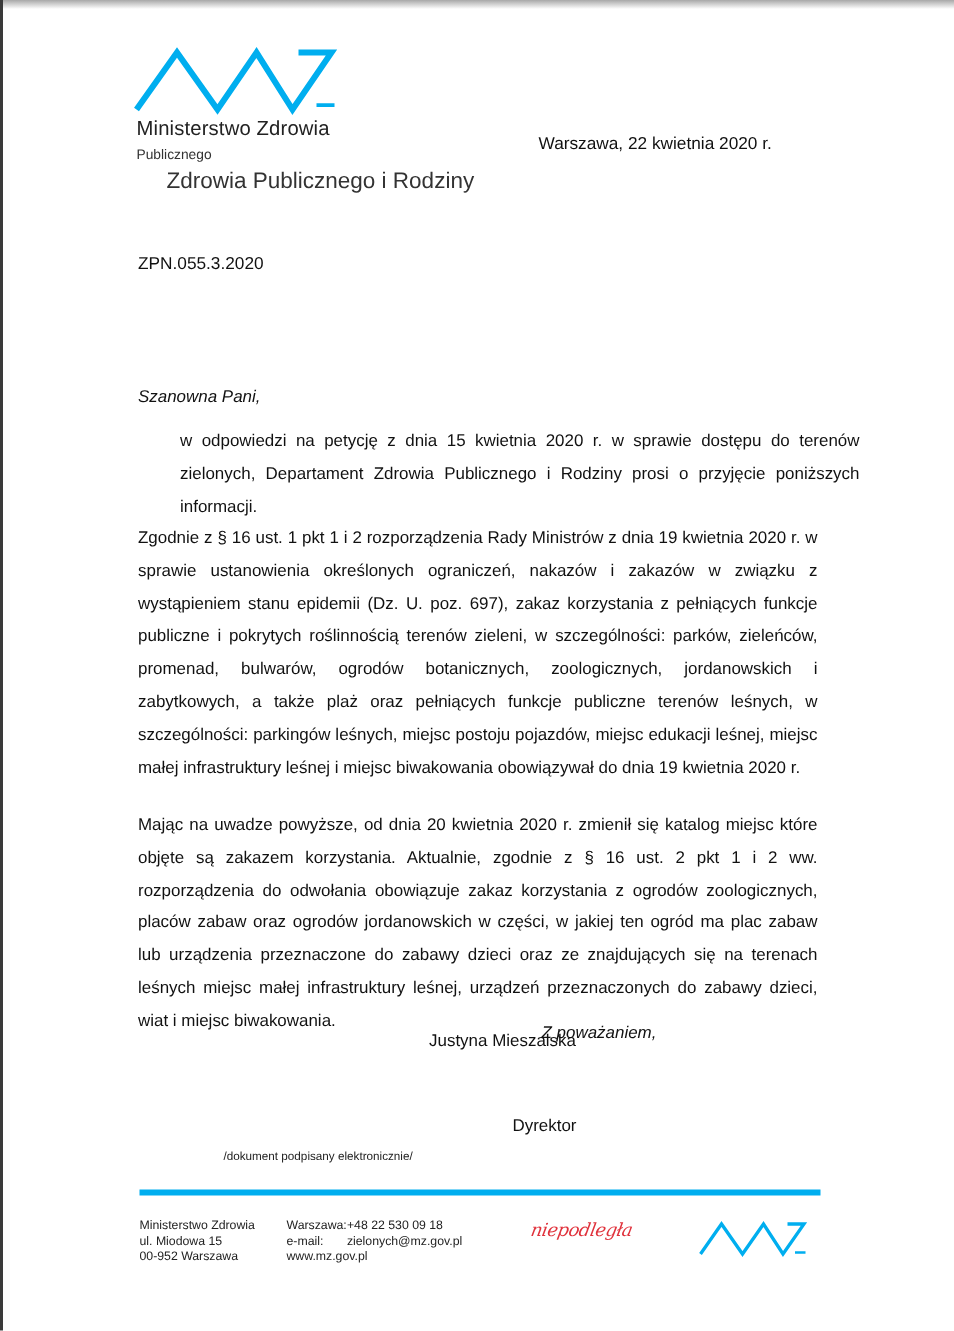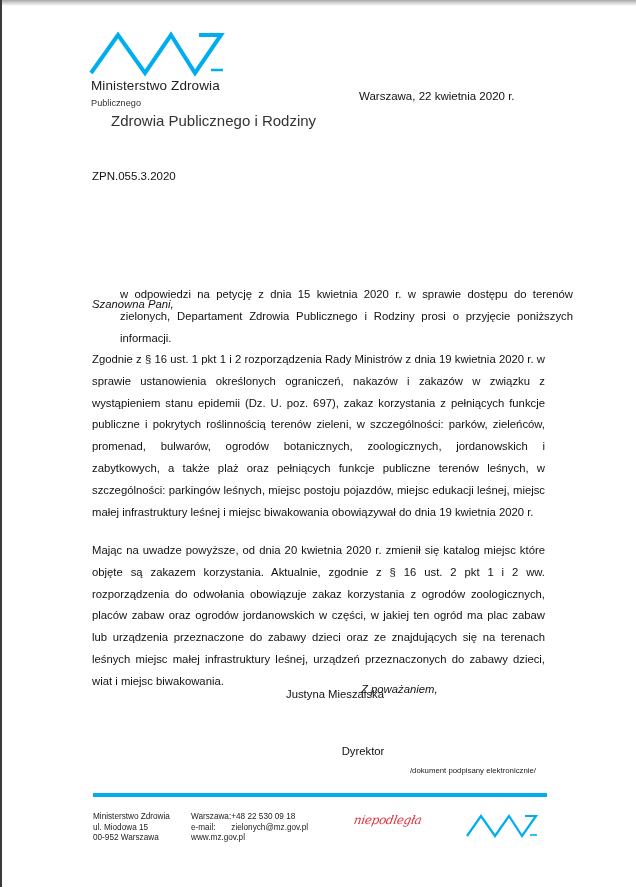--- a/index.html
+++ b/index.html
@@ -9,25 +9,25 @@
     .page-edge-top { position: absolute; left: 0; top: 0; width: 636px; height: 6px;
            background: linear-gradient(#a8a8a8, #ffffff); }
     .logo { position: absolute; left: 86px; top: 28px; width: 145px; height: 52px; }
     .ministry-name { position: absolute; left: 91px; top: 78px; font-size: 13.5px; color: #222; letter-spacing: 0.1px; }
     .dept-line1 { position: absolute; left: 91px; top: 98px; font-size: 9.2px; color: #333; }
     .dept-line2 { position: absolute; left: 91px; top: 112px; font-size: 15px; color: #333; margin-left: 20px; }
     .ref-no { position: absolute; left: 92px; top: 135px; font-size: 11.5px; color: #111; margin-top: 35px; }
     .date-line { position: absolute; left: 359px; top: 90px; font-size: 11.5px; color: #111; }
     .body-text { position: absolute; left: 92px; width: 453px; font-size: 11.3px; line-height: 21.8px;
                  text-align: justify; color: #111; margin: 0; }
-    .salutation { position: absolute; left: 92px; top: 259px; font-size: 11.3px; font-style: italic; color: #111; margin-top: 39px; }
+    .salutation { position: absolute; left: 92px; top: 259px; font-size: 11.3px; font-style: italic; color: #111; }
     .closing { position: absolute; left: 337px; top: 683px; font-size: 11.3px; font-style: italic; color: #111; margin-left: 24px; }
     .sig-name { position: absolute; left: 0; width: 556px; text-align: center; top: 688px; font-size: 11.3px; color: #111; padding-left: 114px; box-sizing: border-box; }
     .sig-title { position: absolute; left: 0; width: 636px; text-align: center; top: 745px; font-size: 11.3px; color: #111; padding-left: 90px; box-sizing: border-box; }
-    .sig-note { position: absolute; left: 0; width: 536px; text-align: right; top: 766px; font-size: 7.8px; color: #222; padding-left: 149px; box-sizing: border-box; }
+    .sig-note { position: absolute; left: 0; width: 536px; text-align: left; top: 766px; font-size: 7.8px; color: #222; padding-left: 149px; box-sizing: border-box; }
     .footer-bar { position: absolute; left: 93px; top: 793px; width: 454px; height: 4px; background: #00aeef; }
     .footer-col { position: absolute; top: 812px; font-size: 8.2px; line-height: 10.6px; color: #222; }
     .footer-col div { white-space: nowrap; }
     .footer-contact .lbl { display: inline-block; width: 38px; }
     .niepodlegla { position: absolute; left: 354px; top: 813px; font-family: "DejaVu Serif", serif;
                    font-style: italic; font-size: 12px; color: #e0323c; letter-spacing: -0.3px; transform: skewX(-10deg); }
     .footer-logo { position: absolute; left: 466px; top: 812px; width: 75px; height: 27px; }
   </style>
 </head>
 <body>

